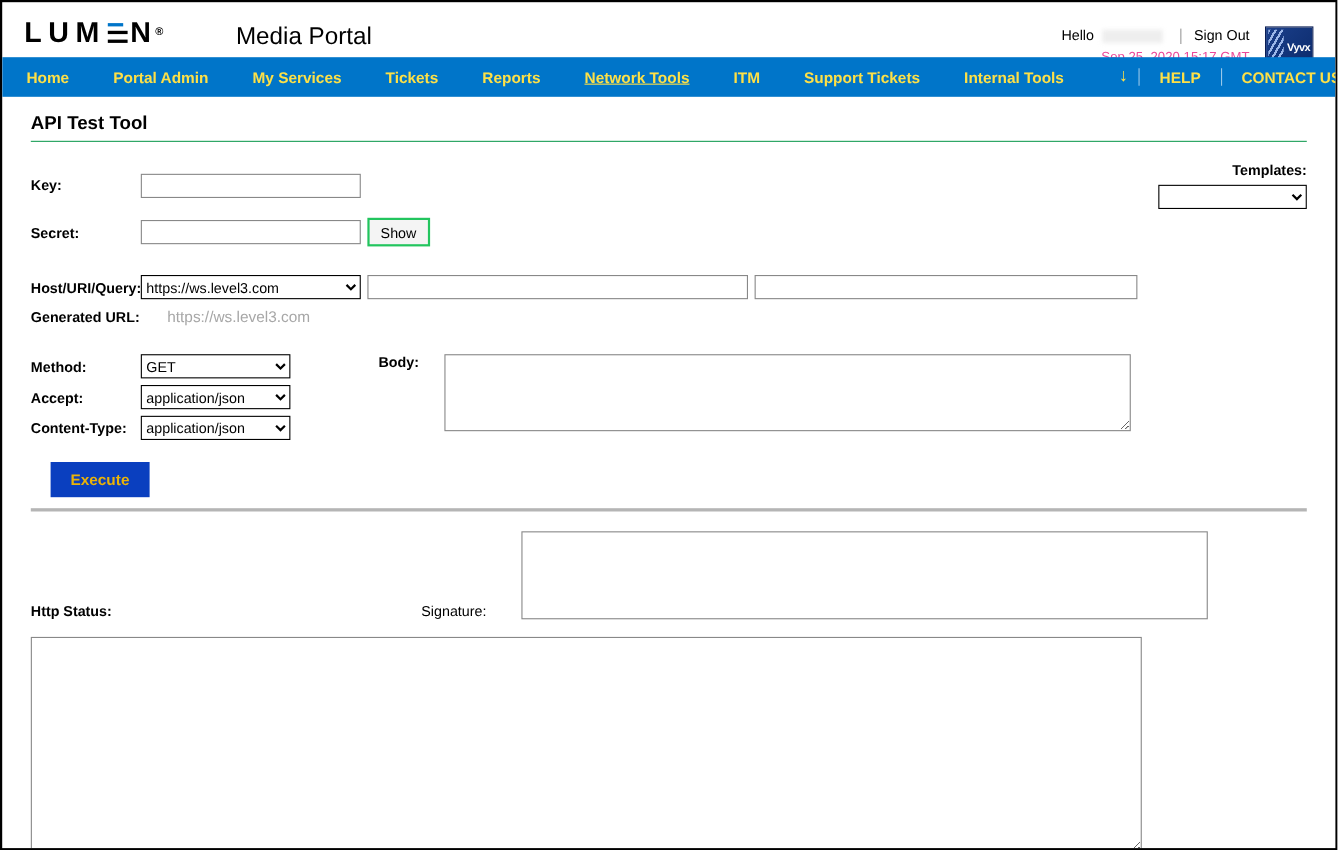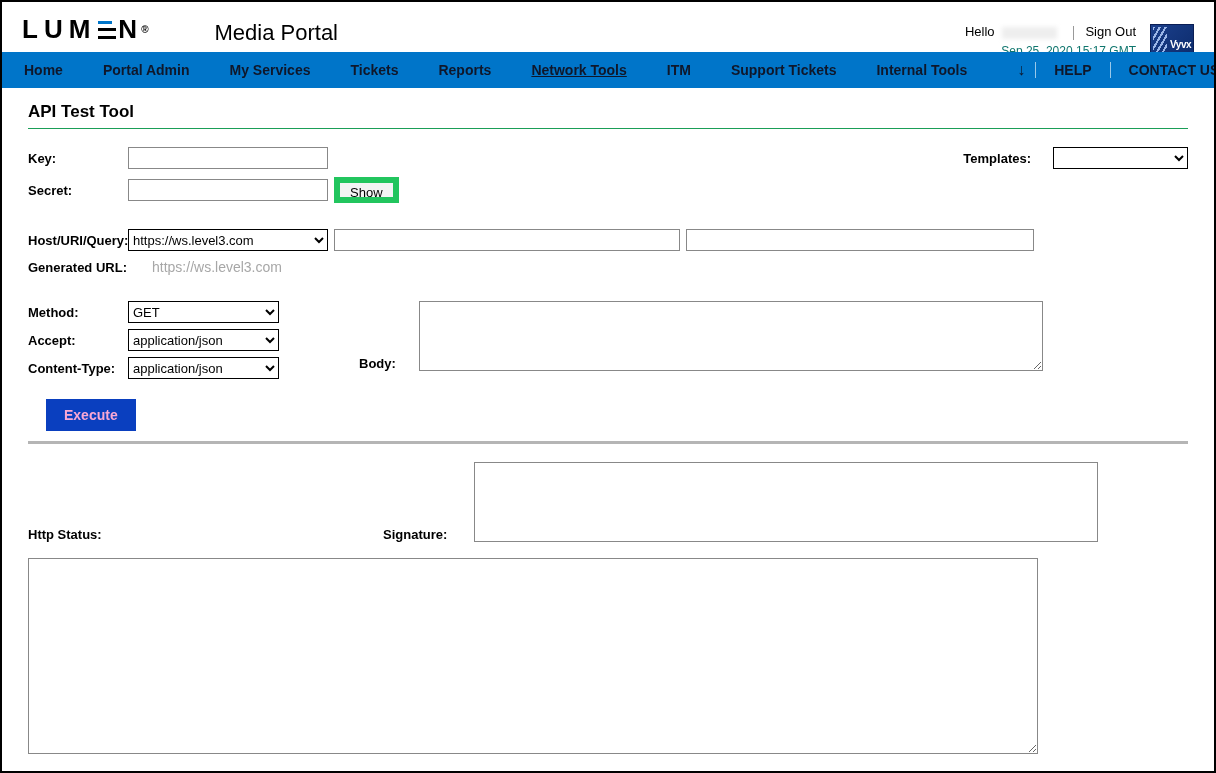--- a/index.html
+++ b/index.html
@@ -83,21 +83,21 @@
     vertical-align: middle;
     margin: 0 4px;
   }
   .pipe {
     display:inline-block;
     border-left:1px solid #999;
     height:14px;
     margin:0 8px;
     vertical-align:middle;
   }
-  .timestamp { color:#0f766e; font-size:12px;}
+  .timestamp { color:#ec4899; font-size:12px;}
   .vyvx-logo {
     width: 42px;
     height: 38px;
     background: linear-gradient(135deg,#1b3f8b,#0b2a6a);
     border:1px solid #0a1e55;
     position: relative;
     overflow:hidden;
   }
   .vyvx-logo::before{
     content:"";
@@ -111,21 +111,21 @@
     right:2px; top:50%;
     transform:translateY(-50%);
     color:#fff;
     font-size:10px;
     font-weight:bold;
     letter-spacing:-0.5px;
   }
   
   .navbar {
     background: #0075C9;
-    color: #0f172a;
+    color: #fde047;
     display: flex;
     align-items: center;
     height: 36px;
     padding: 0 22px;
     font-size: 14px;
     font-weight: bold;
     gap: 40px;
     position: relative;
   }
   .navbar .nav-item {
@@ -196,29 +196,30 @@
     height:22px;
     font-size:13px;
     box-sizing:border-box;
     background:#fff;
   }
   .btn-show{
     height:26px;
     padding:2px 10px;
     margin-left:6px;
     background:#f4f4f4;
-    border:6px solid #22c55e;
+    border:2px solid #22c55e;
     font-size:13px;
     cursor:pointer;
   }
   .templates-group{
     margin-left:auto;
     display:flex;
-    align-items:center;
-    gap:22px;
+    align-items:flex-end;
+    gap:6px;
+    flex-direction:column;
   }
   .templates-group .label{ width:auto;}
   .templates-select{ width:135px;}
   .host-select{ width:200px;}
   .uri-input{ width:346px; margin-left:6px;}
   .query-input{ width:348px; margin-left:6px;}
   .gen-url{
     color:#a7a7a7;
     font-size:14px;
     margin-left:2px;
@@ -226,59 +227,59 @@
   .section-gap{ height:18px;}
   .method-block{
     display:flex;
     gap:80px;
     align-items:flex-start;
     margin-bottom:6px;
   }
   .method-left{ }
   .method-left .row{ margin-bottom:6px;}
   .method-left .label{ width:100px;}
-  .method-select,.accept-select,.ct-select{ width:151px;}
+  .method-select,.accept-select,.ct-select{ width:136px;}
   .body-block{
     display:flex;
-    align-items:flex-end;
+    align-items:flex-start;
     gap:23px;
   }
   .body-block .label{ width:auto;}
   textarea{
     border:1px solid #888;
     font-family:Arial,sans-serif;
     font-size:13px;
     padding:4px;
     box-sizing:border-box;
     resize:both;
   }
   .body-textarea{ width:624px; height:70px;}
   .exec-btn{
     background:#0a3fbf;
-    color:#f9a8d4;
+    color:#eab308;
     border:none;
     font-weight:bold;
     font-size:14px;
     padding:8px 18px;
     margin:8px 0 8px 18px;
     cursor:pointer;
   }
   .thick-rule{
     border:none;
     border-top:3px solid #b5b5b5;
     margin:2px 0 18px 0;
   }
   .status-sig-row{
     display:flex;
     align-items:flex-end;
     gap:17px;
     margin-bottom:16px;
   }
   .status-sig-row .status-lbl{ width:338px; font-weight:bold;}
-  .status-sig-row .sig-lbl{ font-weight:bold; width:74px;}
+  .status-sig-row .sig-lbl{ font-weight:normal; width:74px;}
   .sig-textarea{ width:624px; height:80px; resize:none;}
   .response-lbl{ font-weight:bold; margin-bottom:6px;}
   .response-textarea{ width:1010px; height:196px; resize:both;}
 </style>
 </head>
 <body>
 
 <div class="frame">
 
   <div class="header">

